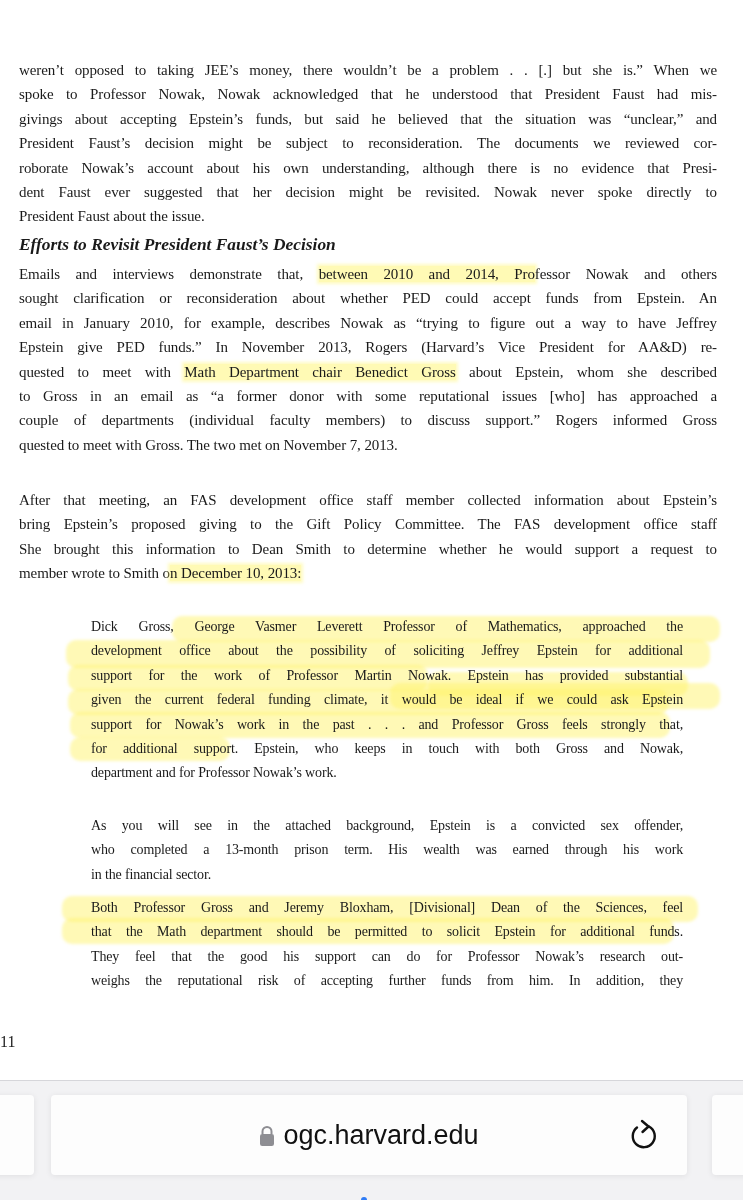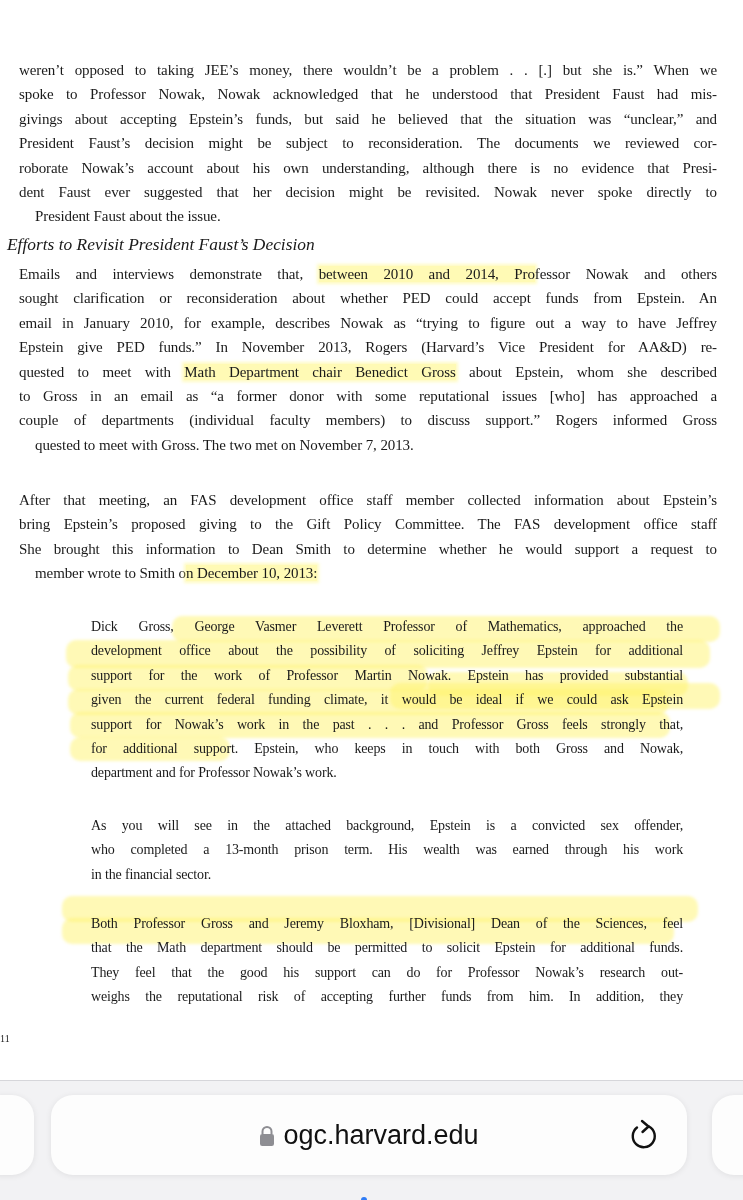--- a/index.html
+++ b/index.html
@@ -15,59 +15,59 @@
     }
     .para {
       position: absolute;
       left: 19px; width: 698px;
       font-size: 15px;
       line-height: 24.4px;
       text-align: justify;
       letter-spacing: -0.1px;
     }
     .para .ln { display: block; white-space: nowrap; text-align-last: justify; }
-    .para .ln.last { text-align-last: left; margin-left: 16px; }
+    .para .ln.last { text-align-last: left; }
     .quote {
       position: absolute;
       left: 91px; width: 592px;
       font-size: 14px;
       line-height: 24.4px;
       letter-spacing: -0.15px;
     }
     .quote .ln { display: block; white-space: nowrap; text-align: justify; text-align-last: justify; }
     .quote .ln.last { text-align-last: left; }
     .heading {
-      position: absolute; left: 7px; top: 232px;
-      font-style: italic; font-size: 17.4px; line-height: 24px;
+      position: absolute; left: 19px; top: 232px;
+      font-style: italic; font-size: 17.4px; line-height: 24px; font-weight: bold;
     }
     .hl {
       background: rgba(255, 246, 120, 0.55);
       border-radius: 0;
       box-shadow: 0 0 3px 2px rgba(255, 246, 120, 0.45);
     }
     .hl-band {
       position: absolute;
       background: rgba(255, 244, 110, 0.50);
       border-radius: 10px;
       filter: blur(1.5px);
     }
     .page-number {
       position: absolute; left: 0; width: 743px; top: 1033px;
-      text-align: left; font-size: 10px; color: #222;
+      text-align: left; font-size: 16px; color: #222;
     }
     
     .toolbar {
       position: absolute; left: 0; top: 1080px; width: 743px; height: 120px;
       background: #f2f2f4;
       border-top: 1px solid #d6d6da;
     }
     .tab-card {
       position: absolute; top: 14px; height: 80px;
       background: #fdfdfd;
-      border-radius: 22px;
+      border-radius: 4px;
       box-shadow: 0 1px 6px rgba(0,0,0,0.08);
     }
     .tab-prev { left: -20px; width: 54px; }
     .tab-next { left: 712px; width: 60px; }
     .address-bar { left: 51px; width: 636px; }
     .address-content {
       position: absolute; left: 0; right: 0; top: 0; bottom: 0;
       display: flex; align-items: center; justify-content: center;
       font-family: "Liberation Sans", "DejaVu Sans", sans-serif;
       font-size: 27px; color: #111;
@@ -134,21 +134,21 @@
     <span class="ln">for additional support. Epstein, who keeps in touch with both Gross and Nowak,</span>
     <span class="ln last">department and for Professor Nowak’s work.</span>
   </div>
 
   <div class="quote" style="top:814px;">
     <span class="ln">As you will see in the attached background, Epstein is a convicted sex offender,</span>
     <span class="ln">who completed a 13-month prison term. His wealth was earned through his work</span>
     <span class="ln last">in the financial sector.</span>
   </div>
 
-  <div class="quote" style="top:896px;margin-top:16px;">
+  <div class="quote" style="top:896px;">
     <span class="ln">Both Professor Gross and Jeremy Bloxham, [Divisional] Dean of the Sciences, feel</span>
     <span class="ln">that the Math department should be permitted to solicit Epstein for additional funds.</span>
     <span class="ln">They feel that the good his support can do for Professor Nowak’s research out-</span>
     <span class="ln">weighs the reputational risk of accepting further funds from him. In addition, they</span>
   </div>
 
   <div class="page-number">11</div>
 </div>
 
 <div class="toolbar">

